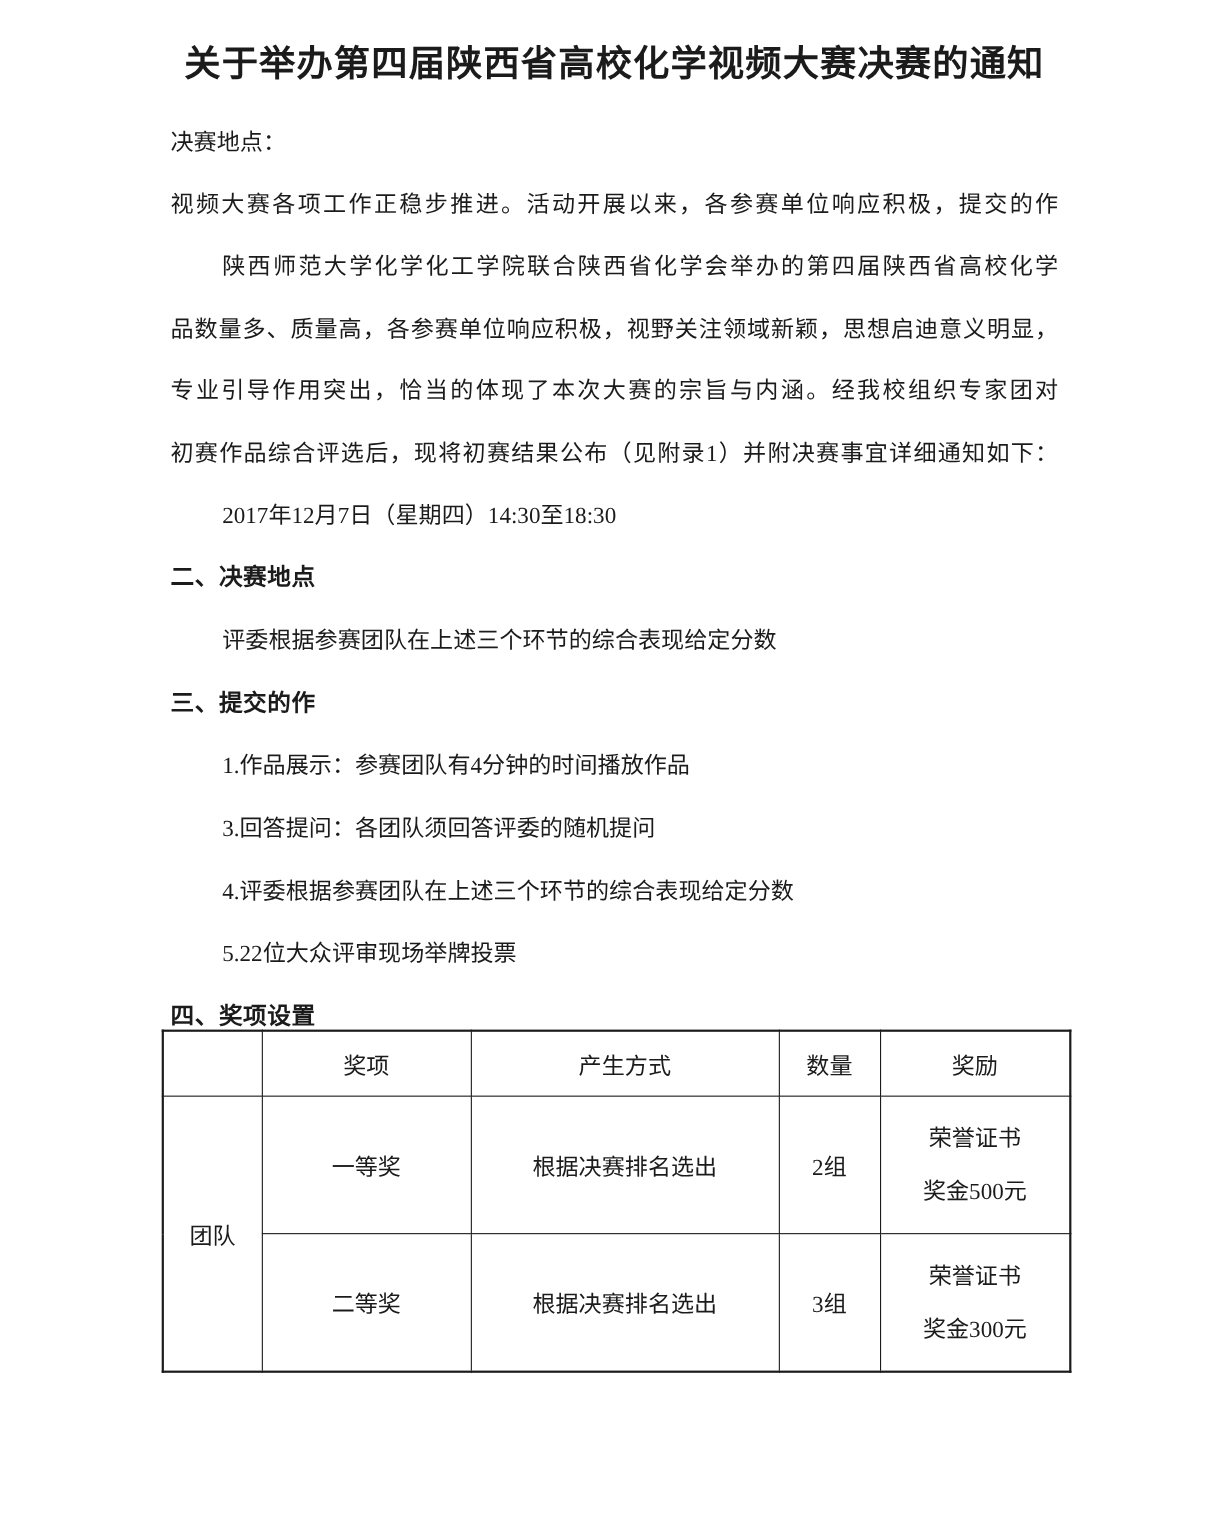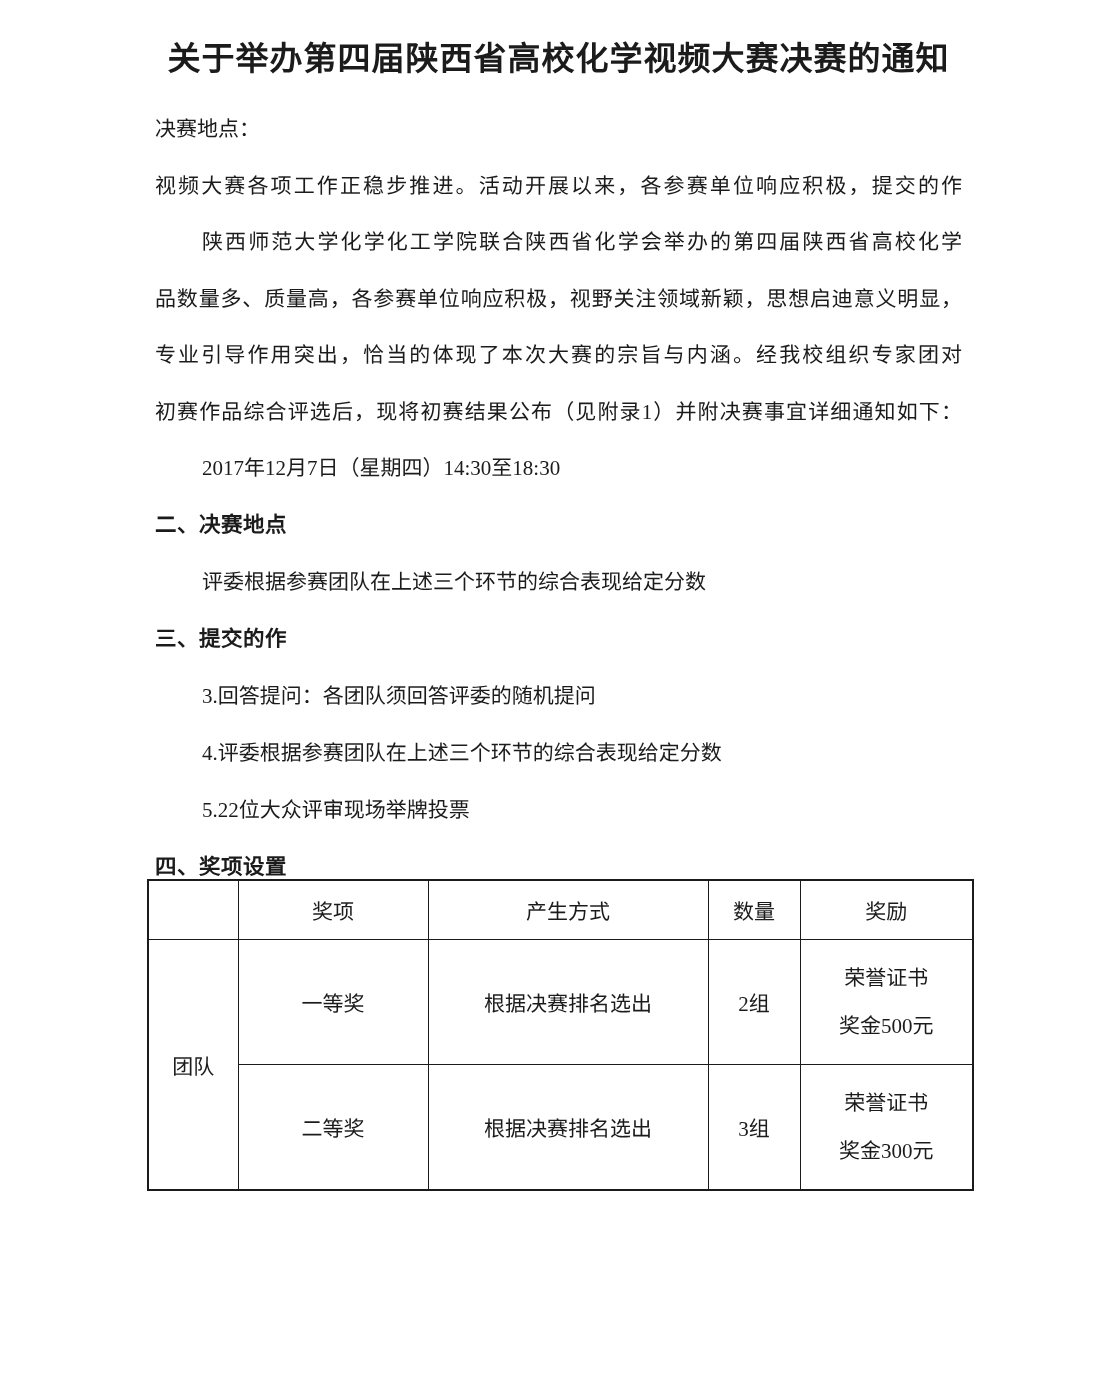--- a/index.html
+++ b/index.html
@@ -86,20 +86,21 @@
     <div class="intro-line">专业引导作用突出，恰当的体现了本次大赛的宗旨与内涵。经我校组织专家团对</div>
     <div class="intro-line"><span>初赛作品综合评选后，现将初赛结果公布</span><b class="appendix">（见附录1）</b><span>并附决赛事宜详细通知如下：</span></div>
   </div>
 
   <p class="line indent">2017年12月7日（星期四）14:30至18:30</p>
 
   <h2 class="line heading">二、决赛地点</h2>
   <p class="line indent">评委根据参赛团队在上述三个环节的综合表现给定分数</p>
 
   <h2 class="line heading">三、提交的作</h2>
+  <p class="line indent">1.作品展示：参赛团队有4分钟的时间播放作品</p>
   <p class="line indent">3.回答提问：各团队须回答评委的随机提问</p>
   <p class="line indent">4.评委根据参赛团队在上述三个环节的综合表现给定分数</p>
   <p class="line indent">5.22位大众评审现场举牌投票</p>
 
   <h2 class="line heading">四、奖项设置</h2>
 
   <table class="awards">
     <colgroup>
       <col style="width:90px">
       <col style="width:190px">

